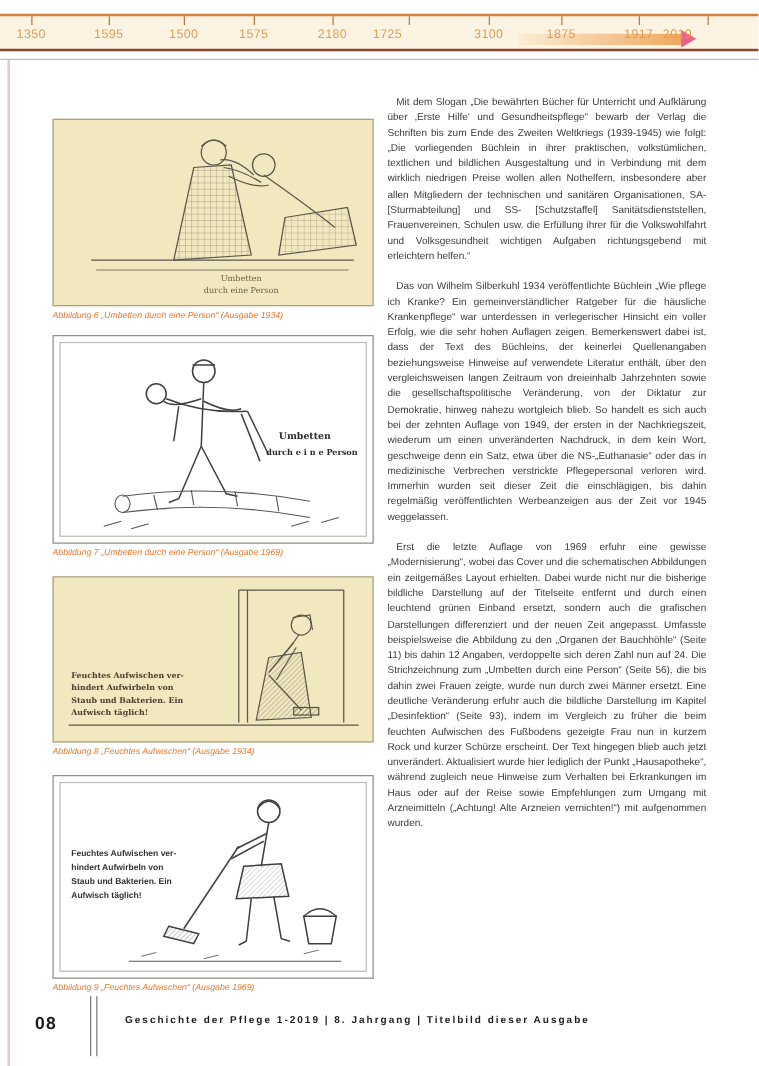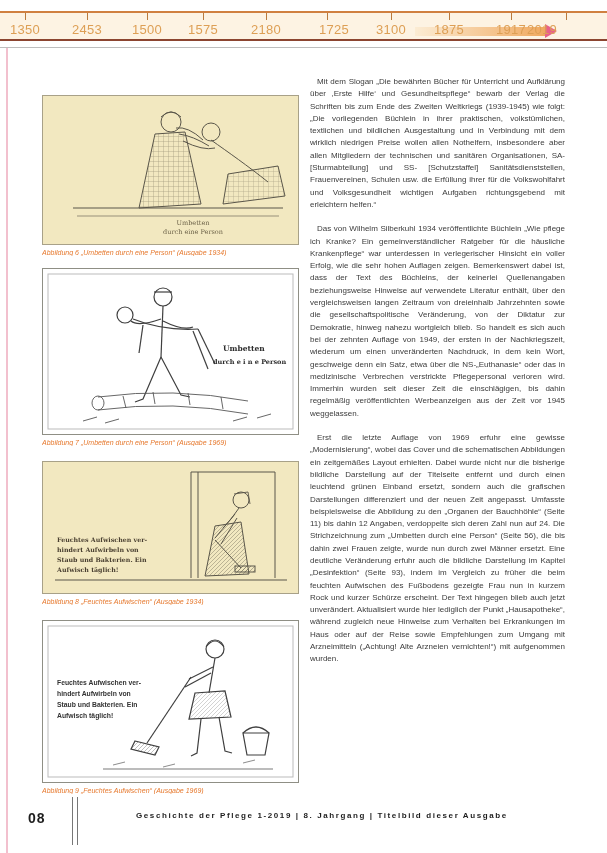--- a/index.html
+++ b/index.html
@@ -3,21 +3,21 @@
 <meta charset="utf-8">
 <style>
   html,body{margin:0;padding:0;background:#ffffff;}
   #page{position:relative;width:607px;height:853px;background:#ffffff;overflow:hidden;
         font-family:"Liberation Sans",sans-serif;}
 
   
   .tl-band{position:absolute;left:0;top:11px;width:607px;height:28px;background:#fdf3e3;
            border-top:2px solid #d08040;}
   .tl-tick{position:absolute;top:13px;width:1px;height:7px;background:#b97a3e;}
-  .tl-year{position:absolute;top:22px;width:36px;text-align:center;font-size:13px;
+  .tl-year{position:absolute;top:22px;width:36px;text-align:center;font-size:10px;
            color:#dd9f55;letter-spacing:0.3px;}
   .tl-highlight{position:absolute;left:415px;top:14px;width:132px;height:9px;
                 background:linear-gradient(90deg,rgba(247,215,165,0.25),#f0a85e);}
   .tl-arrow{position:absolute;left:545px;top:11px;width:0;height:0;
             border-top:7px solid transparent;border-bottom:7px solid transparent;
             border-left:12px solid #e8618a;}
   .tl-rule-dark{position:absolute;left:0;top:39px;width:607px;height:2px;background:#8c4530;}
   .tl-rule-gray{position:absolute;left:0;top:47px;width:607px;height:1px;background:#bdbdbd;}
   .left-pink-line{position:absolute;left:6px;top:48px;width:2px;height:805px;background:#f2c0ce;}
 
@@ -41,21 +41,21 @@
   .article{position:absolute;left:310px;top:76px;width:259px;height:714px;overflow:hidden;
            font-size:8px;line-height:12.3px;color:#3b3b3b;text-align:justify;}
   .article p{margin:0 4px 12px 0;text-indent:7px;}
 
   
   .footer-page{position:absolute;left:28px;top:810px;font-size:14px;font-weight:bold;
                letter-spacing:1px;color:#1d1d1d;}
   .footer-bars{position:absolute;left:72px;top:797px;width:4px;height:48px;
                border-left:1px solid #777;border-right:1px solid #777;}
   .footer-text{position:absolute;left:100px;top:811px;font-size:8px;font-weight:bold;
-               letter-spacing:1.6px;color:#1d1d1d;white-space:nowrap;margin-left:36px;}
+               letter-spacing:1.6px;color:#1d1d1d;white-space:nowrap;}
 </style>
 </head>
 <body>
 
 <div id="page">
 
   <div class="tl-band">
     <div class="tl-highlight"></div>
     <div class="tl-arrow"></div>
   </div>
@@ -63,25 +63,25 @@
   <div class="tl-tick" style="left:87px"></div>
   <div class="tl-tick" style="left:147px"></div>
   <div class="tl-tick" style="left:203px"></div>
   <div class="tl-tick" style="left:266px"></div>
   <div class="tl-tick" style="left:327px"></div>
   <div class="tl-tick" style="left:391px"></div>
   <div class="tl-tick" style="left:449px"></div>
   <div class="tl-tick" style="left:511px"></div>
   <div class="tl-tick" style="left:566px"></div>
   <span class="tl-year" style="left:7px">1350</span>
-  <span class="tl-year" style="left:69px">2453</span>
+  <span class="tl-year" style="left:69px">1595</span>
   <span class="tl-year" style="left:129px">1500</span>
   <span class="tl-year" style="left:185px">1575</span>
   <span class="tl-year" style="left:248px">2180</span>
-  <span class="tl-year" style="left:316px">1725</span>
+  <span class="tl-year" style="left:292px">1725</span>
   <span class="tl-year" style="left:373px">3100</span>
   <span class="tl-year" style="left:431px">1875</span>
   <span class="tl-year" style="left:493px">1917</span>
   <span class="tl-year" style="left:524px">2019</span>
   <div class="tl-rule-dark"></div>
   <div class="tl-rule-gray"></div>
   <div class="left-pink-line"></div>
 
   <div id="card1" class="fig-card fig-beige">
     <svg viewBox="0 0 255 148">

